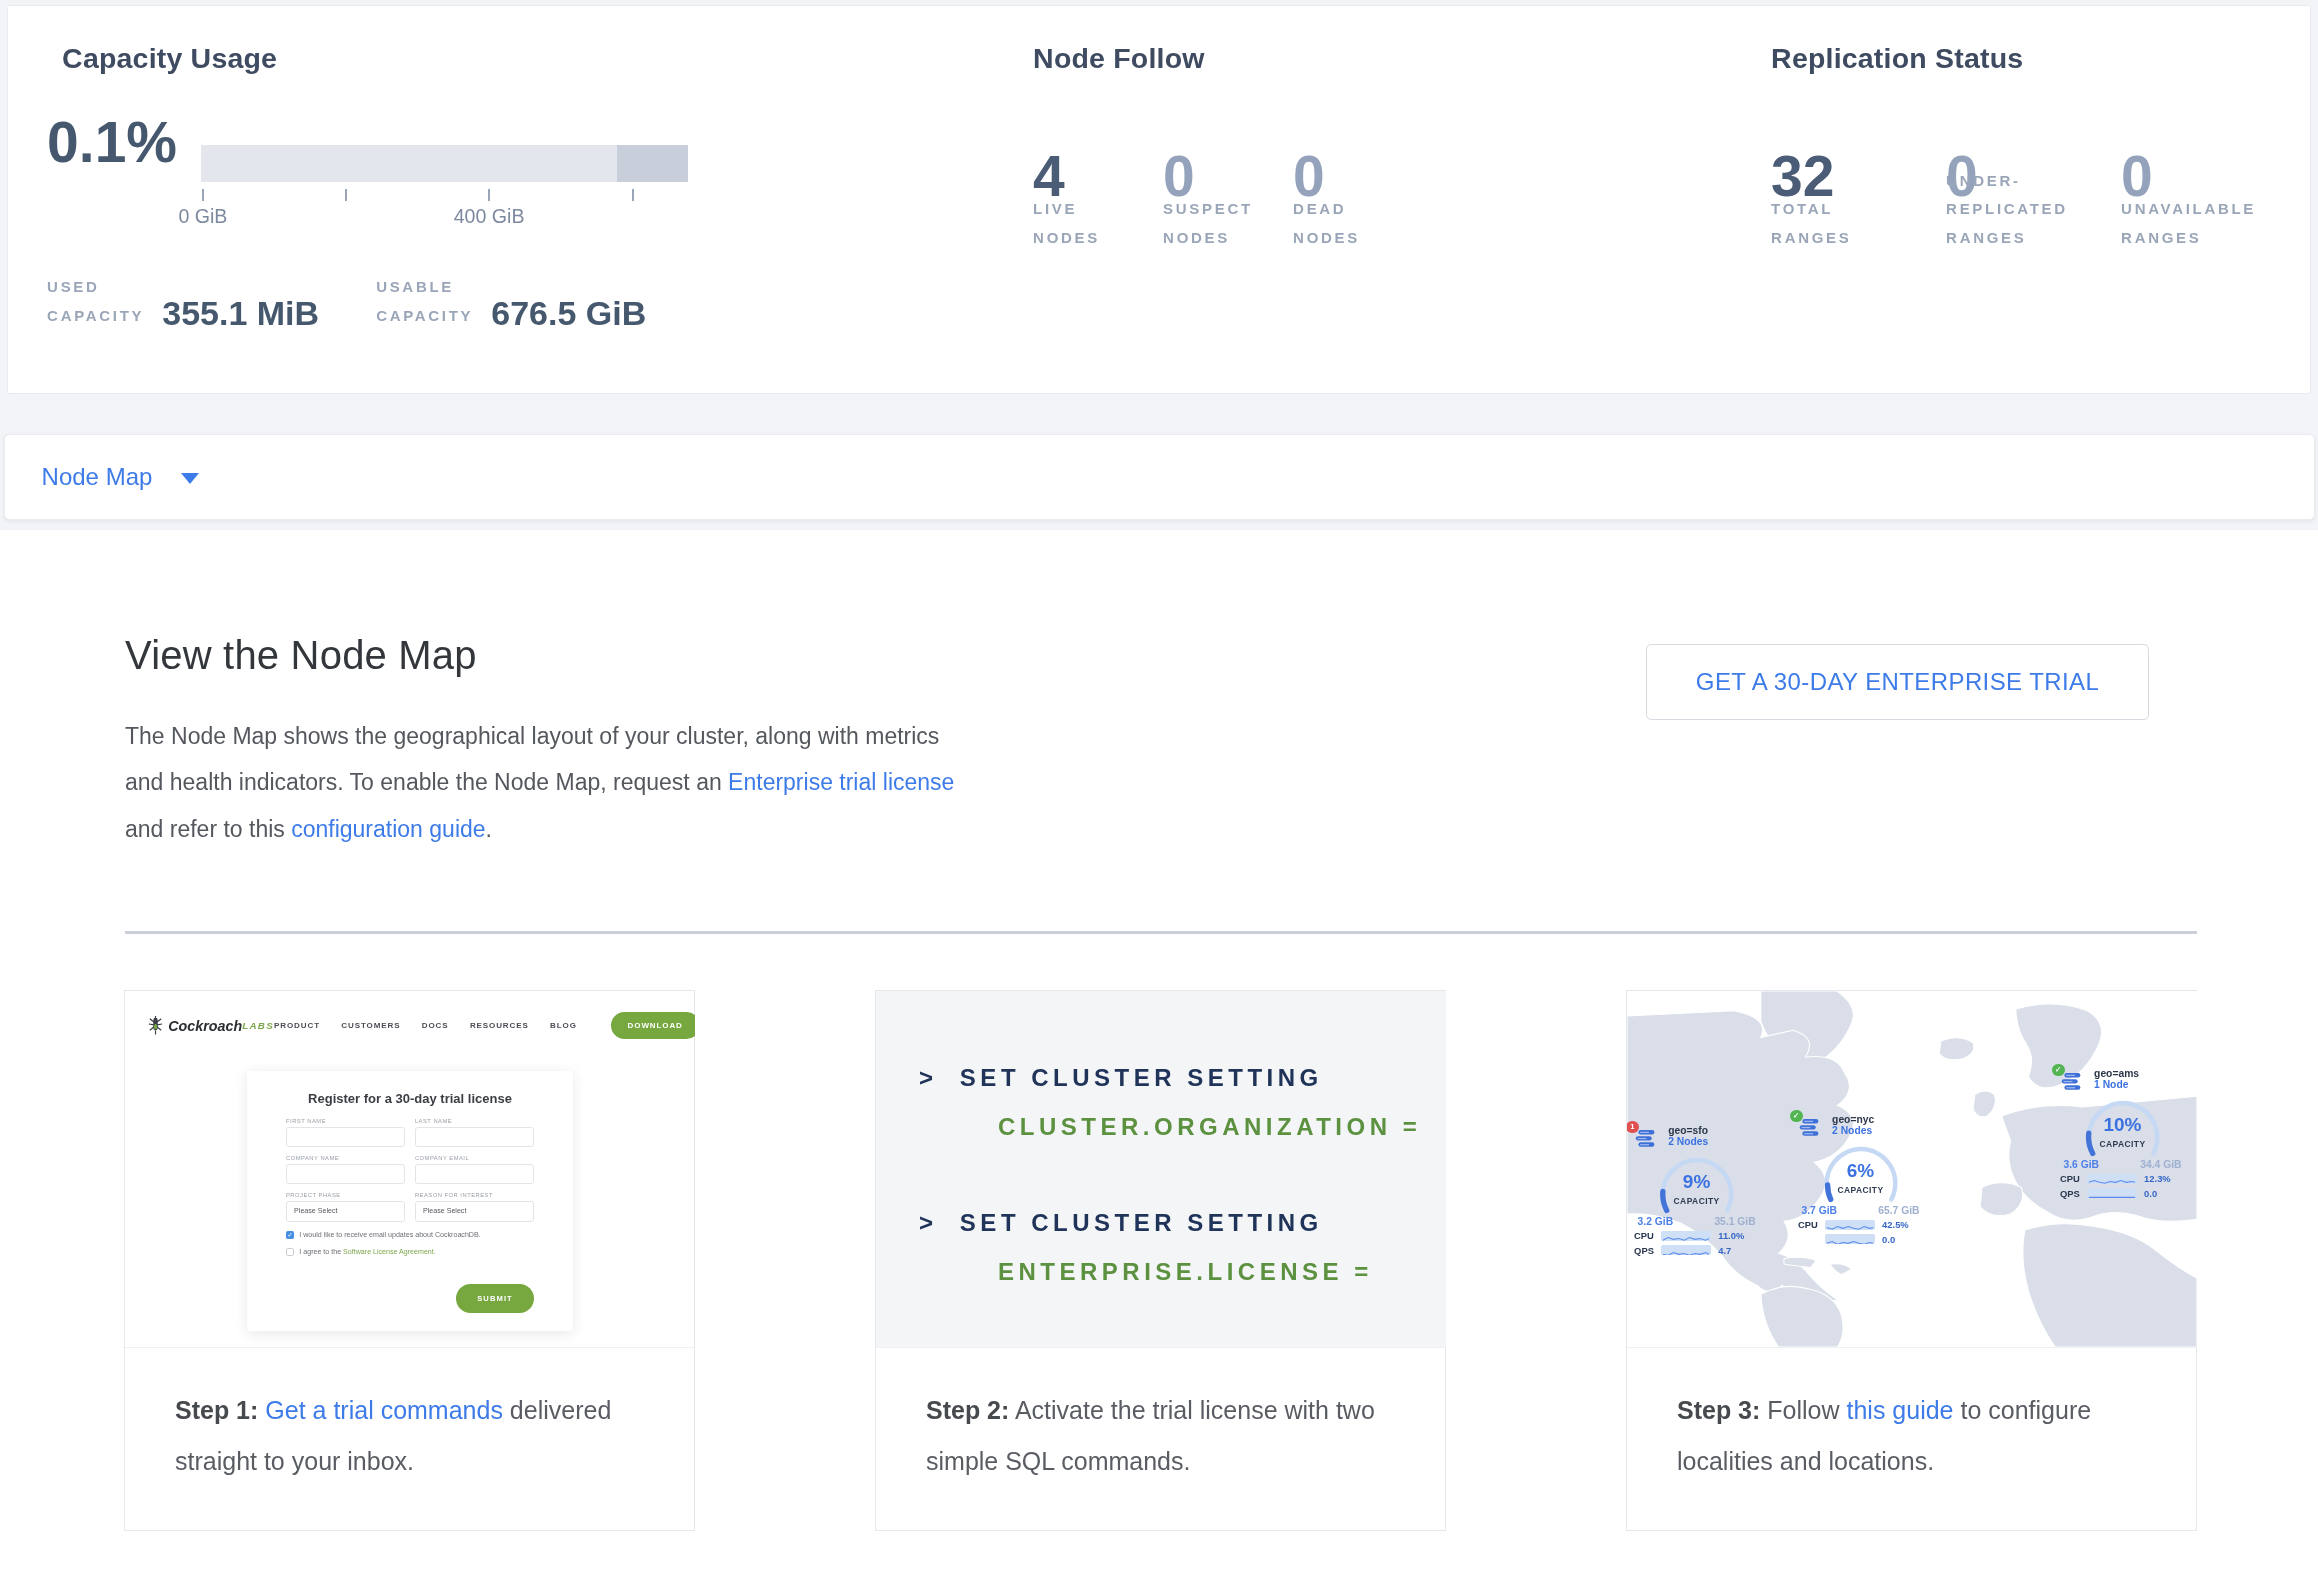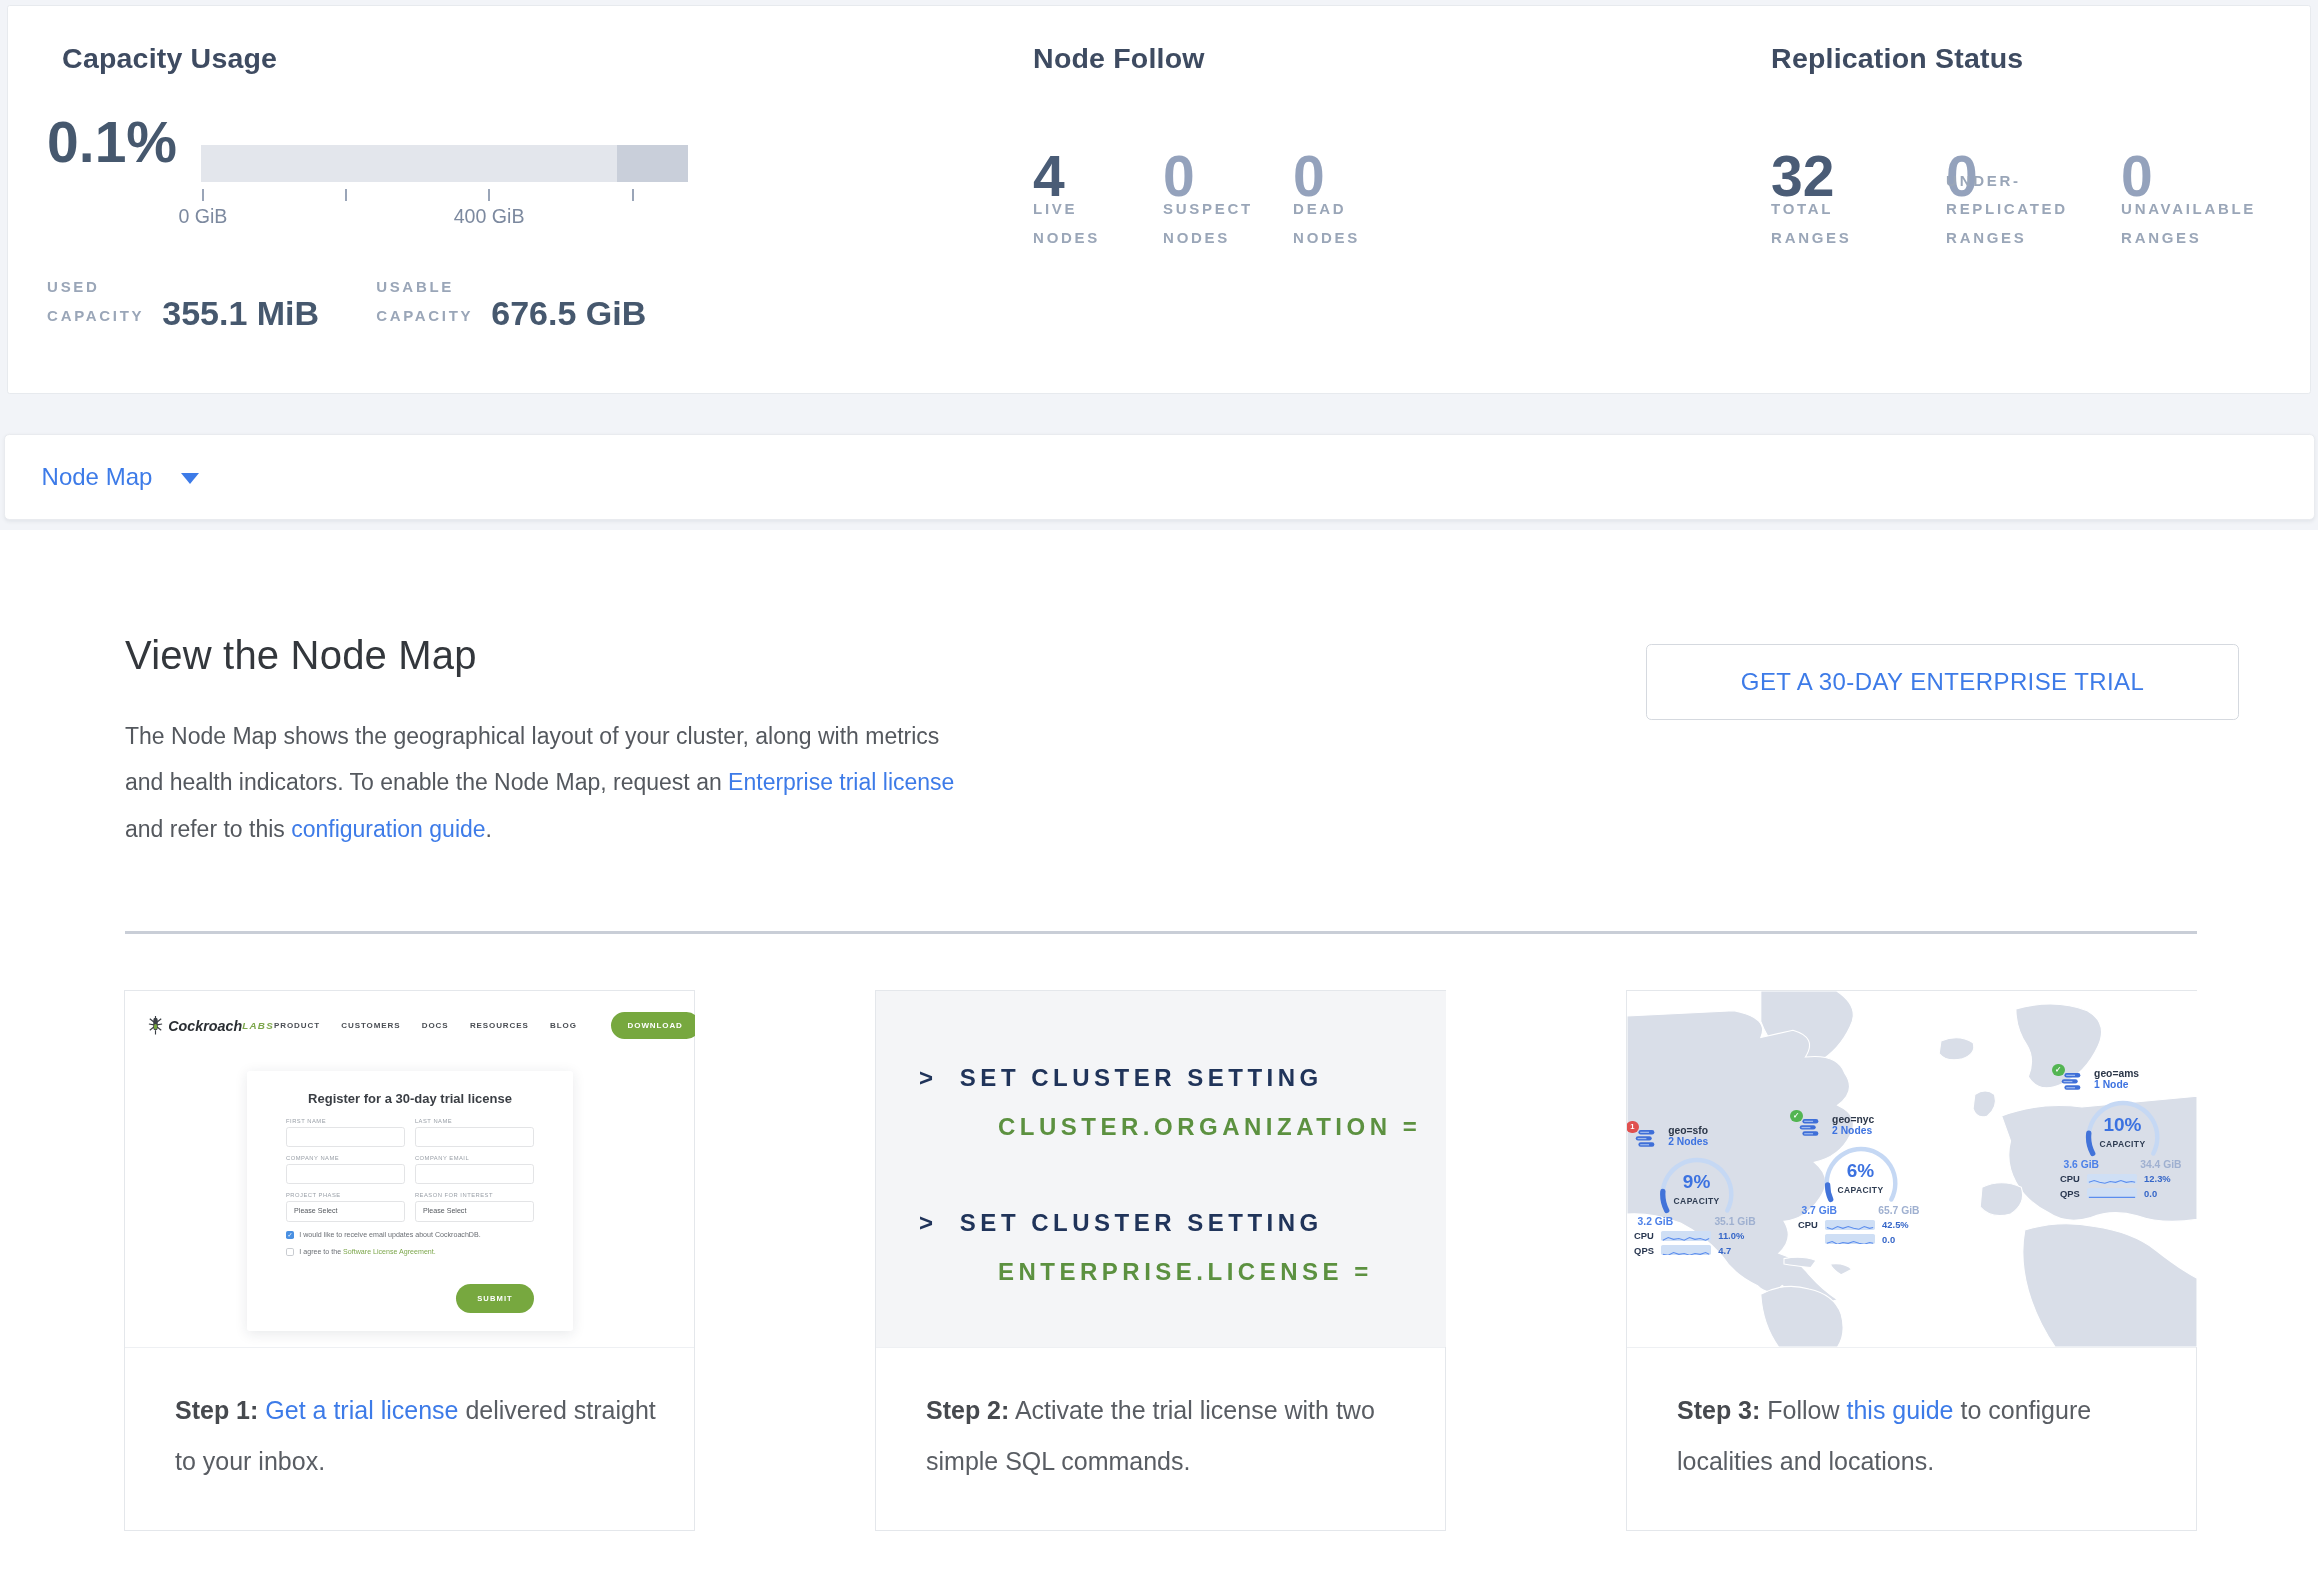--- a/index.html
+++ b/index.html
@@ -43,21 +43,21 @@
     border:0.9px solid #e9ebef; border-radius:5.3px; box-shadow:0 1.8px 3.6px rgba(40,50,70,.07);
     display:flex; align-items:center; cursor:pointer; }
   .selector-label { margin-left:37px; font-size:24px; color:#3d7be8; }
   .tri-down { width:0; height:0; border-left:9.8px solid transparent; border-right:9.8px solid transparent;
     border-top:11.6px solid #3d7be8; margin-left:28.5px; margin-top:2.7px; }
 
   
   .intro-title { position:absolute; left:125px; top:633px; font-size:40px; font-weight:400; color:#33373c; letter-spacing:0.2px; }
   .intro-p { position:absolute; left:125px; top:713px; width:847px; font-size:23px; line-height:2.02; color:#54585e; }
   a.blue, .blue-link { color:#3d7be8; text-decoration:none; cursor:pointer; }
-  .trial-btn { position:absolute; left:1646px; top:644px; width:593px; height:76px; background:#fff;
+  .trial-btn { position:absolute; left:1646px; top:644px; width:503px; height:76px; background:#fff;
     border:1.8px solid #d5d9df; border-radius:5.3px; color:#3d7be8; font-size:24px; letter-spacing:0.4px;
     display:flex; align-items:center; justify-content:center; cursor:pointer; font-family:"Liberation Sans",sans-serif; }
   .divider { position:absolute; left:125px; top:931px; width:2072px; height:2.7px; background:#c9ced7; }
 
   
   .cards { position:absolute; left:124px; top:990px; width:2073px; display:flex; justify-content:space-between; }
   .card { width:571px; height:541px; background:#fff; border:0.9px solid #e4e7eb; }
   .card-img { position:relative; width:570px; height:356px; overflow:hidden; }
   .card-caption { position:relative; height:184px; border-top:0.9px solid #eef0f3; padding:37px 36px 0 50px;
     font-size:25px; line-height:2.05; color:#595d63; }
@@ -274,21 +274,21 @@
           <span class="mini-check-text">I would like to receive email updates about CockroachDB.</span>
         </div>
         <div class="mini-check-row">
           <span class="mini-box empty"></span>
           <span class="mini-check-text"><span>I agree to the </span><span class="green-link">Software License Agreement.</span></span>
         </div>
         <div class="mini-submit">SUBMIT</div>
       </div>
     </div>
     <div class="card-caption">
-      <b>Step 1:</b> <span class="blue-link">Get a trial license</span><span> delivered straight to your inbox.</span>
+      <b>Step 1:</b> <span class="blue-link">Get a trial commands</span><span> delivered straight to your inbox.</span>
     </div>
   </div>
 
   <div class="card">
     <div class="card-img code-area">
       <div class="code-line code-navy" style="left:43px; top:73px;"><span>&gt;</span>&nbsp;&nbsp;<span>SET CLUSTER SETTING</span></div>
       <div class="code-line code-green" style="left:122px; top:122px;"><span>CLUSTER.ORGANIZATION =</span></div>
       <div class="code-line code-navy" style="left:43px; top:218px;"><span>&gt;</span>&nbsp;&nbsp;<span>SET CLUSTER SETTING</span></div>
       <div class="code-line code-green" style="left:122px; top:267px;"><span>ENTERPRISE.LICENSE =</span></div>
     </div>

